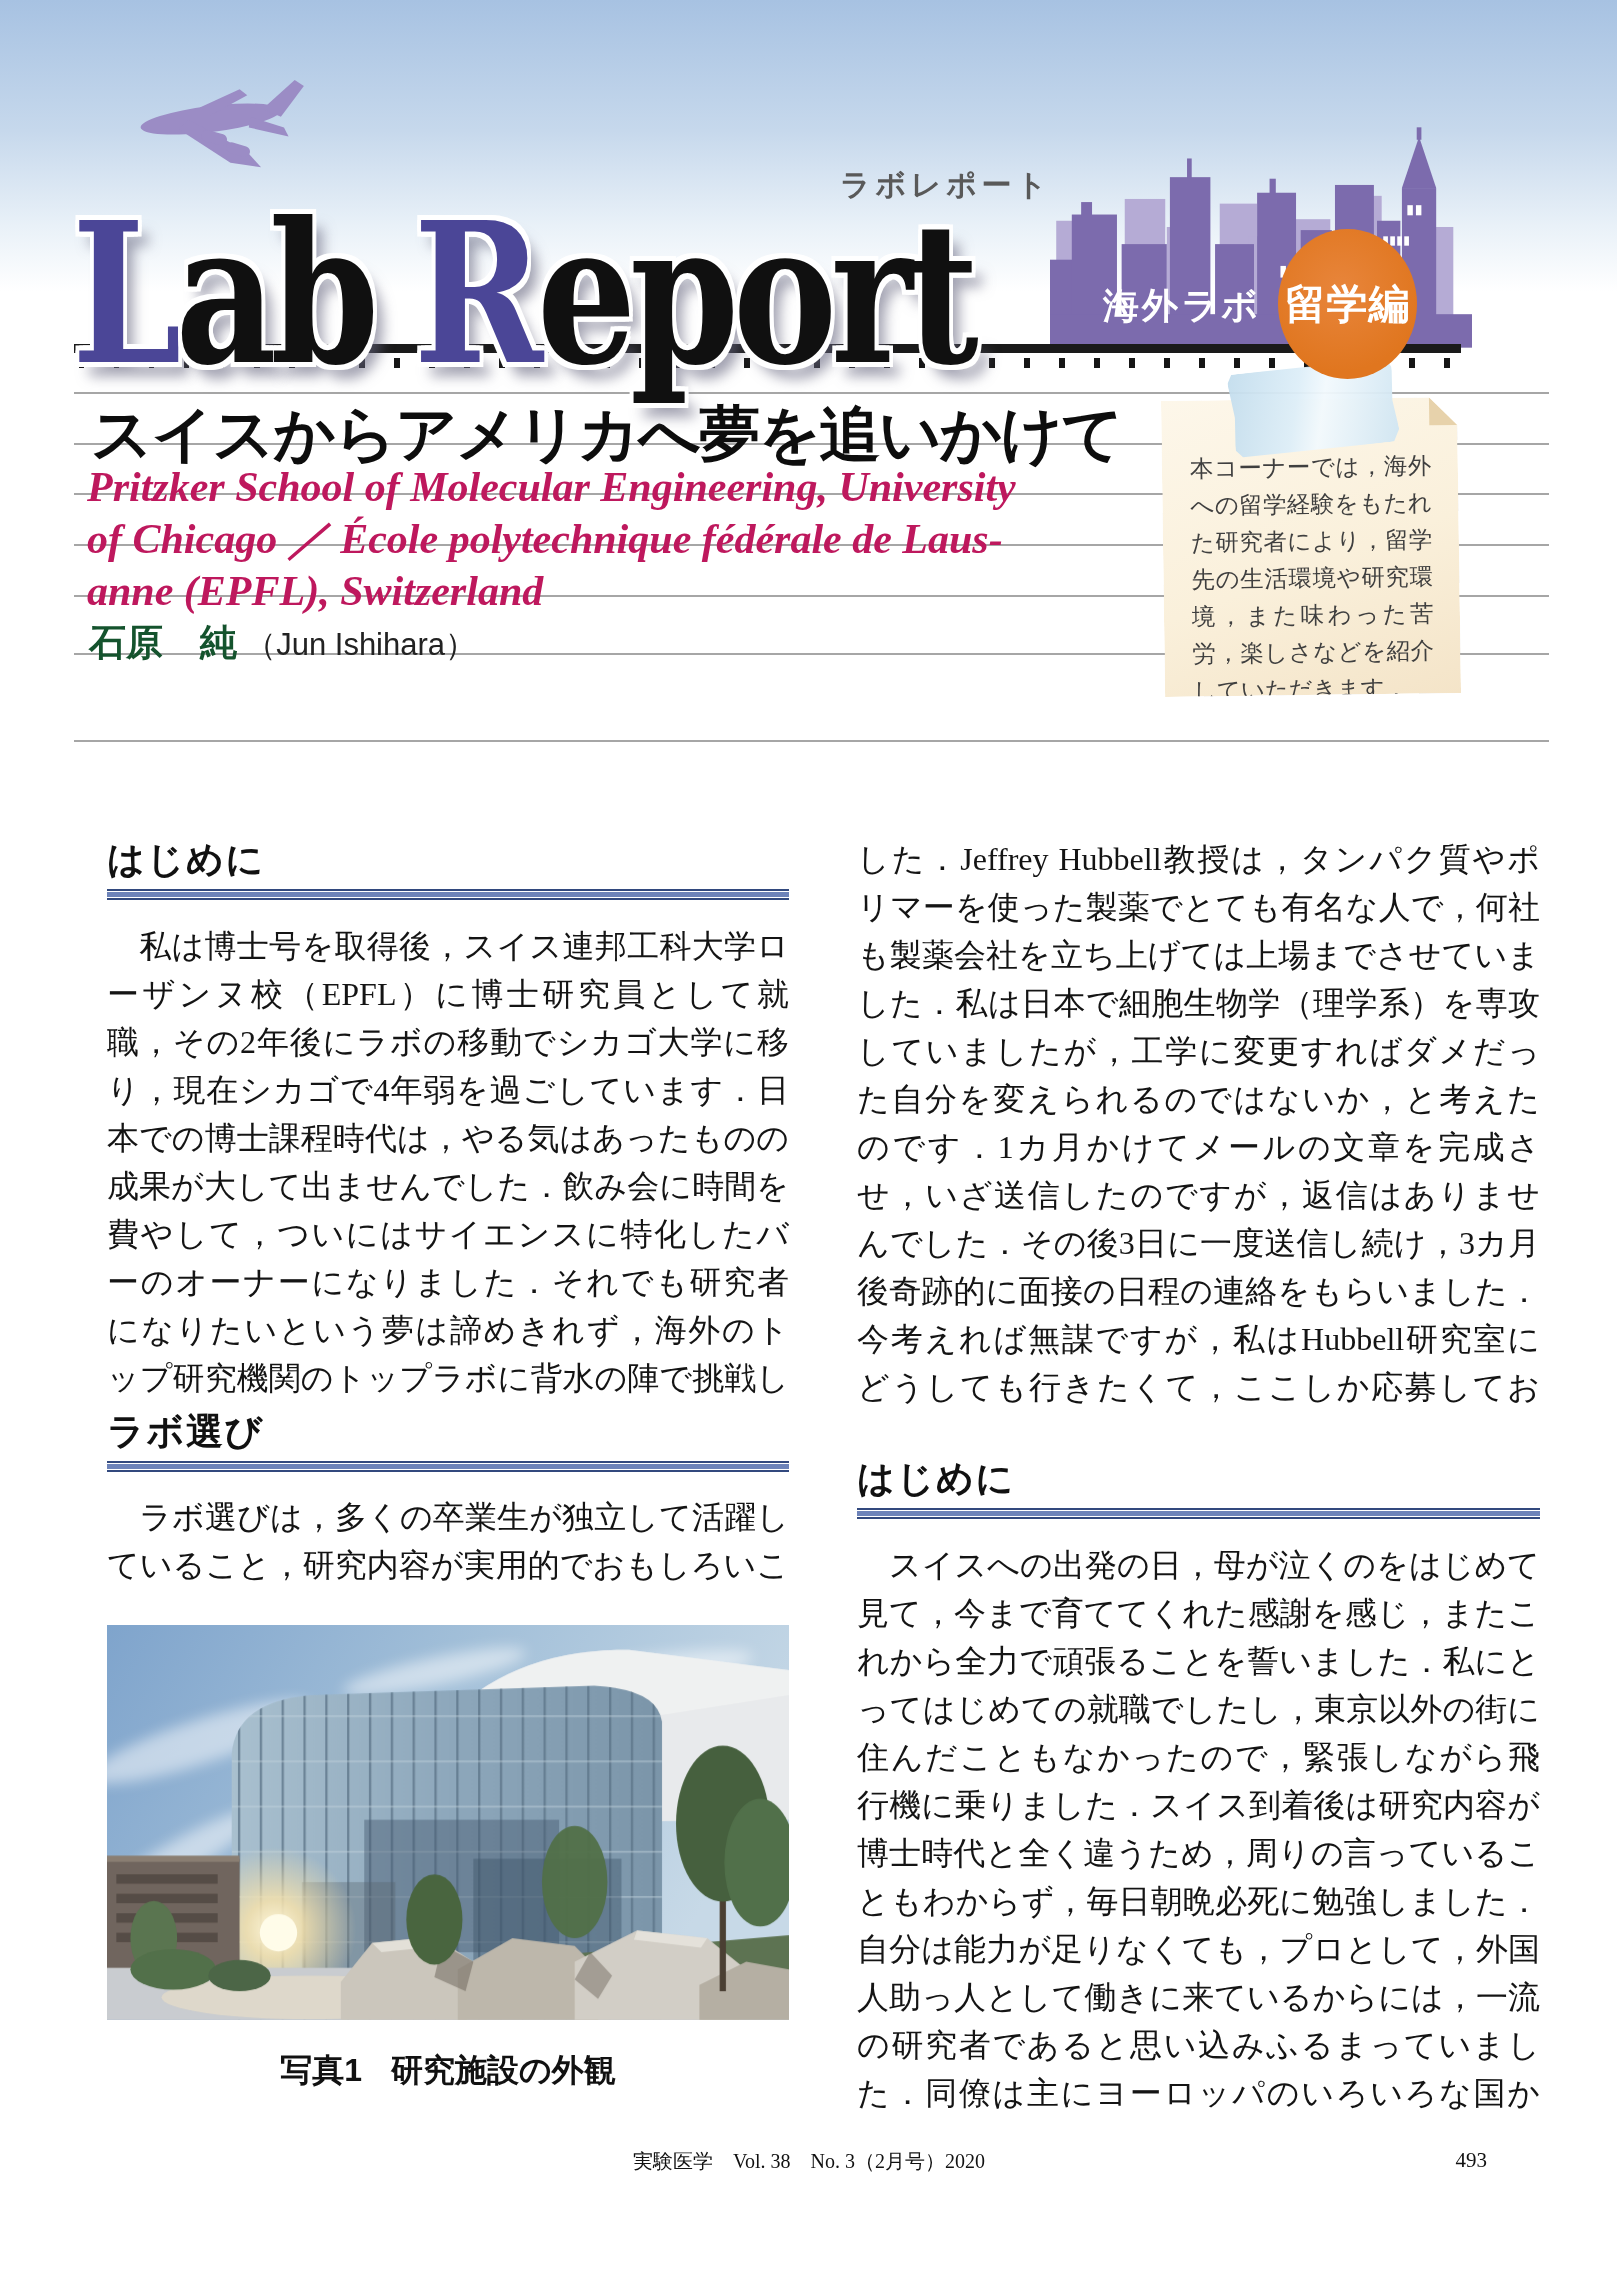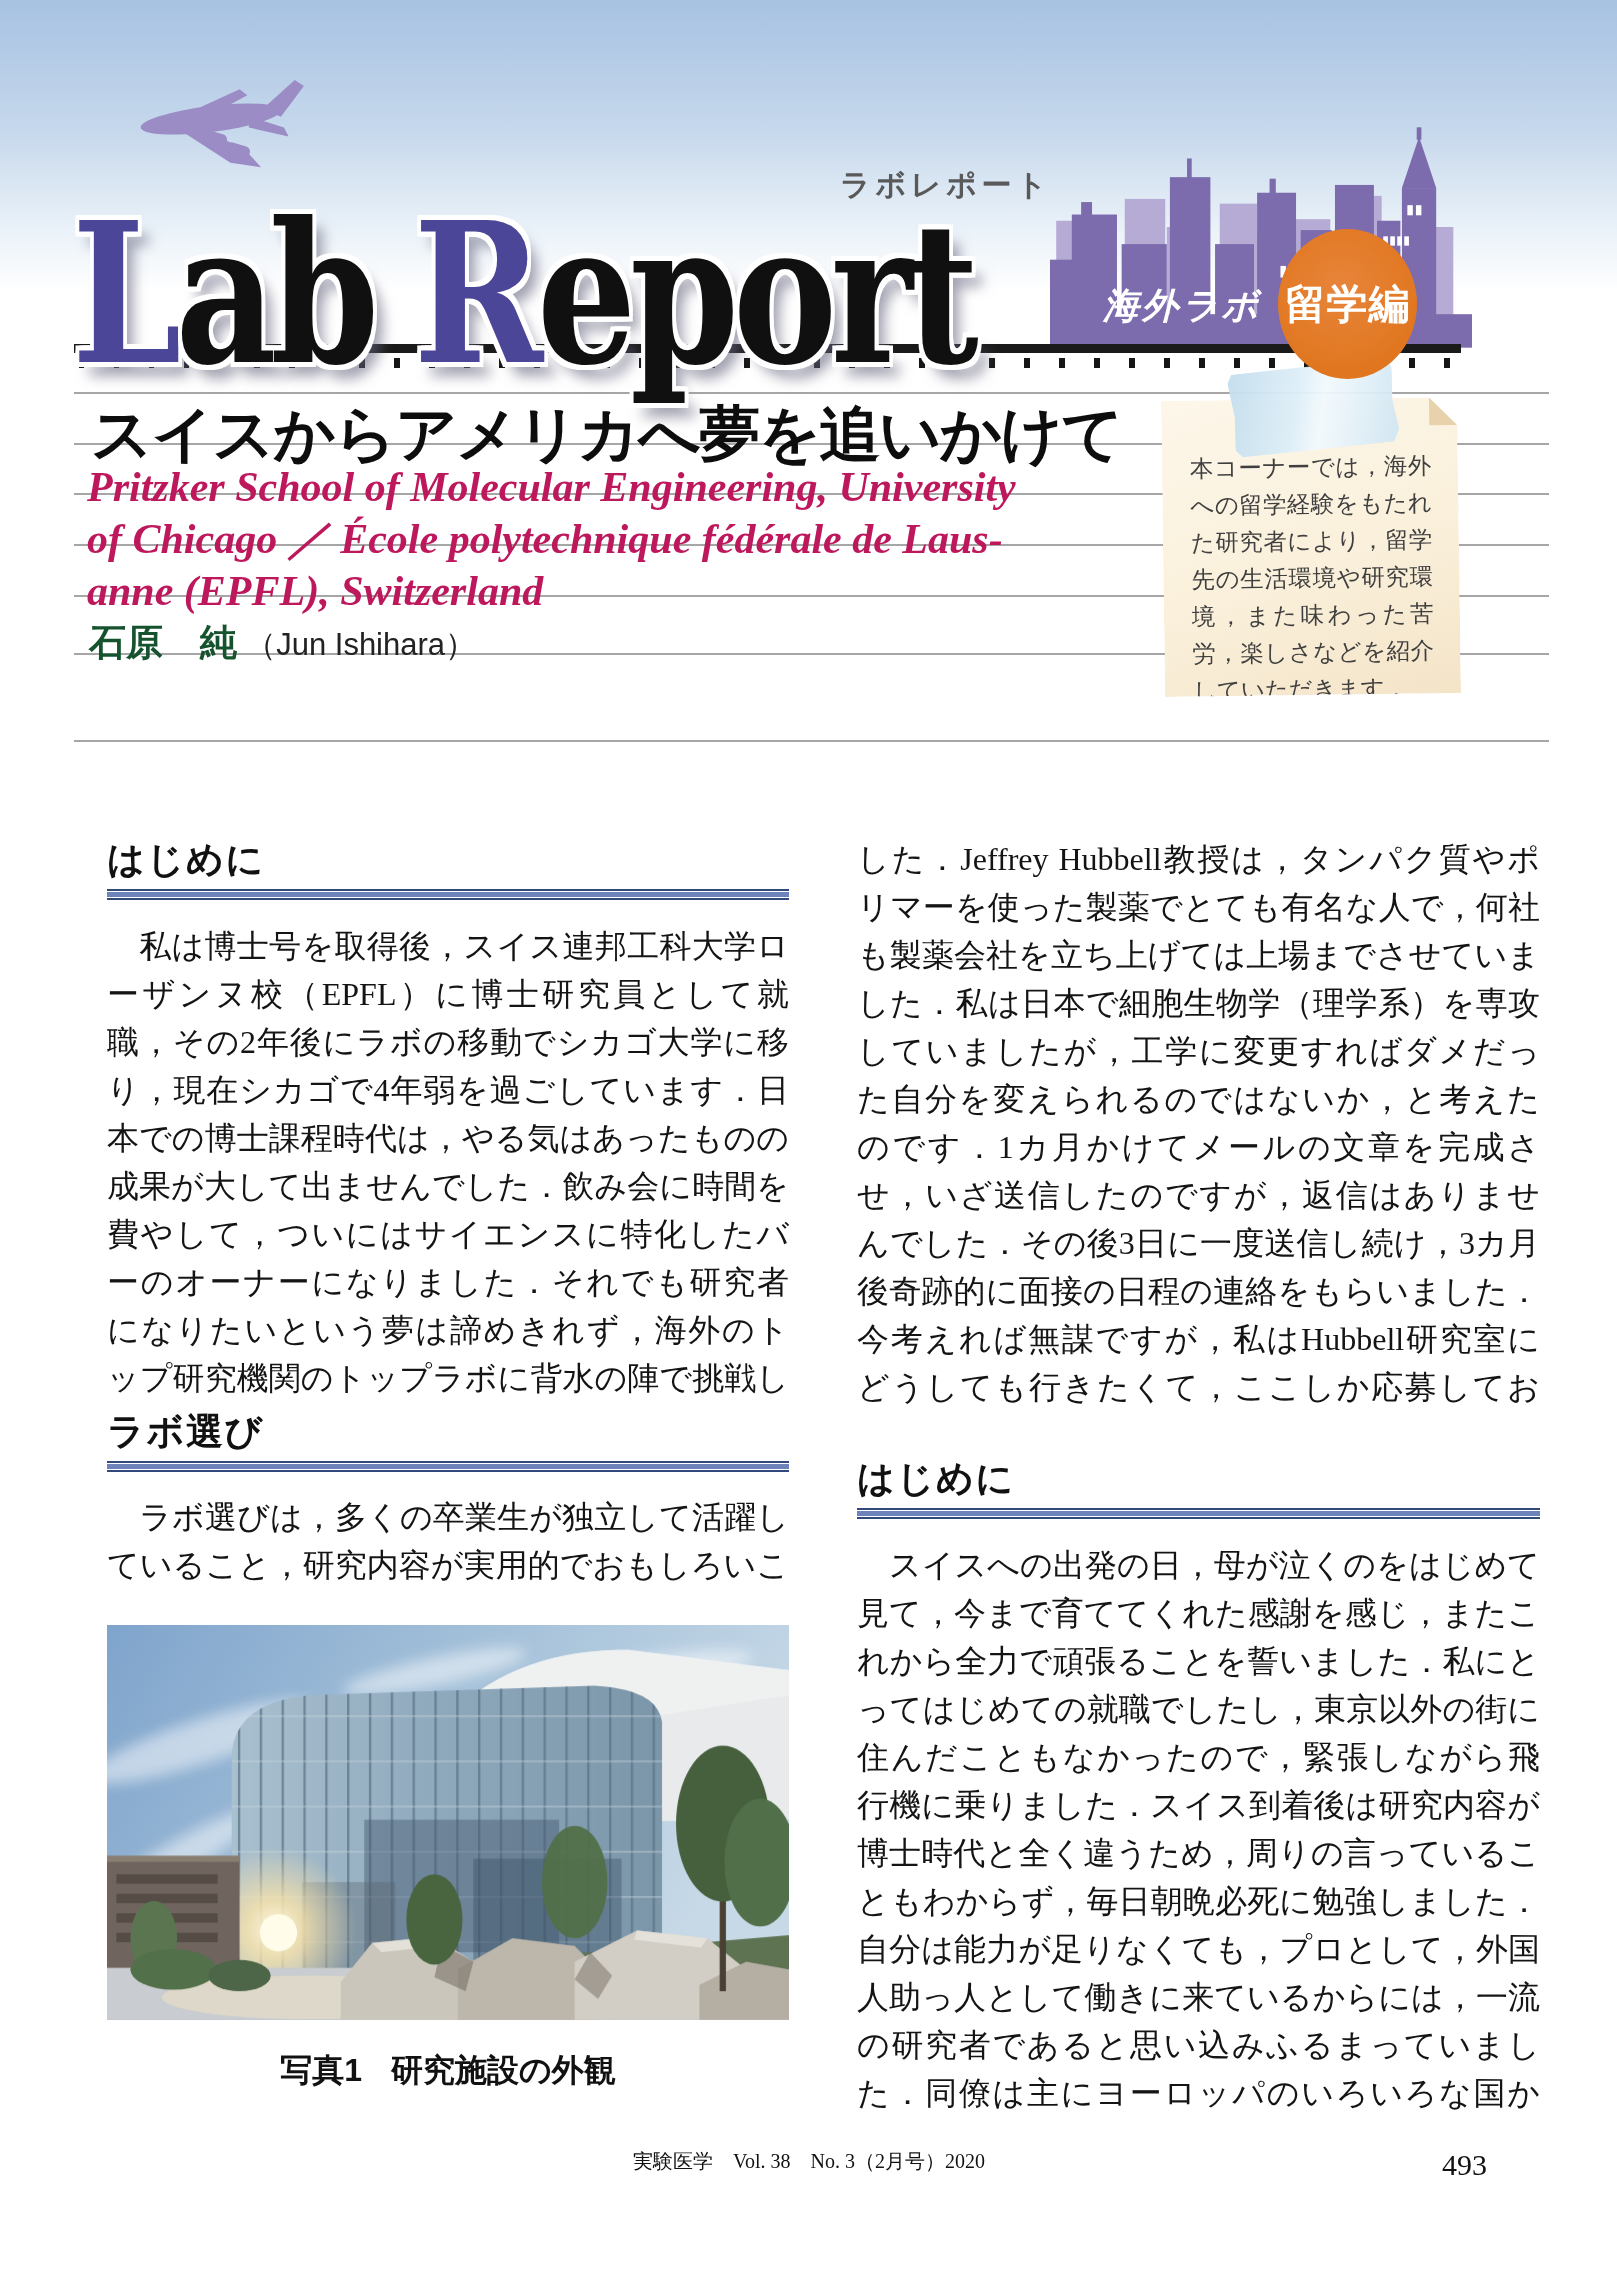--- a/index.html
+++ b/index.html
@@ -20,21 +20,21 @@
              -4.7px -4.7px 0 #fff,4.7px -4.7px 0 #fff,-4.7px 4.7px 0 #fff,4.7px 4.7px 0 #fff,
              12.5px 14px 14px rgba(100,100,125,0.6);}
   .logo .cap{color:#4b4697;}
   .logo .low{color:#101010;}
   .logo .gap{margin-right:0.26em;}
   .hline{position:absolute;left:74px;top:344px;width:1387px;height:8.6px;background:#1a1a1a;z-index:2;}
   .dots{position:absolute;left:79px;top:358px;width:1386px;height:10px;z-index:2;
         background:repeating-linear-gradient(90deg,#161616 0 5.5px,transparent 5.5px 35px);}
   .skyline{position:absolute;left:1050px;top:127px;width:422px;height:221px;z-index:1;}
   .skyline-label{position:absolute;left:1103px;top:282px;font-size:36px;font-weight:bold;
-                 color:#ffffff;letter-spacing:3.1px;z-index:3;font-style:italic;}
+                 color:#ffffff;letter-spacing:3.1px;z-index:3;}
   .badge{position:absolute;left:1278px;top:229px;width:139px;height:150px;border-radius:50%;
          background:radial-gradient(circle at 45% 40%,#e8853b,#e0761f 70%);z-index:5;
          display:flex;align-items:center;justify-content:center;}
   .badge span{color:#ffffff;font-size:41px;font-weight:bold;letter-spacing:0.8px;}
 
   
   .rline{position:absolute;left:74px;width:1475px;height:1.6px;background:#a6a6a6;z-index:0;}
 
   
   .title{position:absolute;left:87px;top:390px;margin:4px;font-size:61px;font-weight:bold;
@@ -72,21 +72,21 @@
   
   .photo{position:absolute;left:107px;top:1625px;width:682px;height:395px;}
   .caption{position:absolute;left:107px;top:2049px;width:682px;text-align:center;
            font-size:32px;font-weight:bold;color:#111111;}
   .caption .cap-text{margin-left:0.9em;}
 
   
   .footer-line{position:absolute;left:0;top:2148px;width:1618px;text-align:center;
                font-family:"Liberation Serif","DejaVu Serif",serif;font-size:20px;color:#111111;}
   .page-num{position:absolute;right:131px;top:2148px;
-            font-family:"Liberation Serif","DejaVu Serif",serif;font-size:30px;color:#111111;margin-left:13px;}
+            font-family:"Liberation Serif","DejaVu Serif",serif;font-size:21px;color:#111111;margin-left:13px;}
 </style>
 </head>
 <body>
 
 <div class="page">
 
   <div class="sky"></div>
 
   <svg class="plane" viewBox="0 0 230 140">
     <g fill="#9b8cc5">

